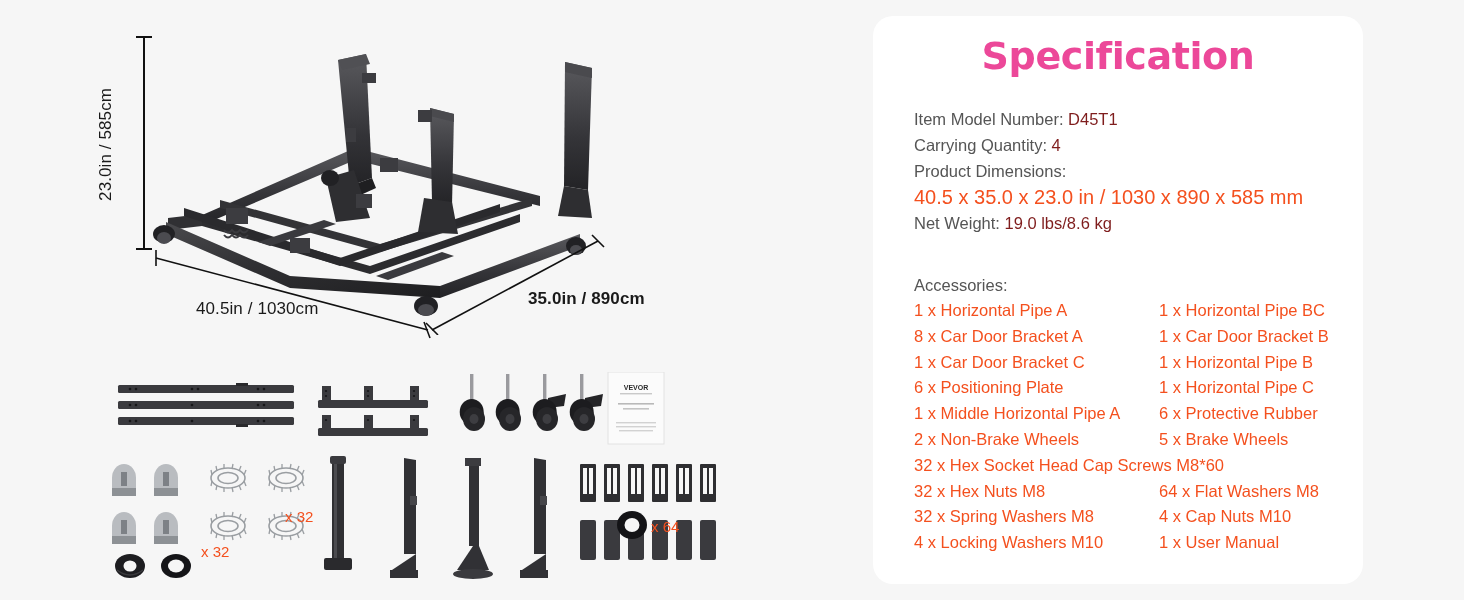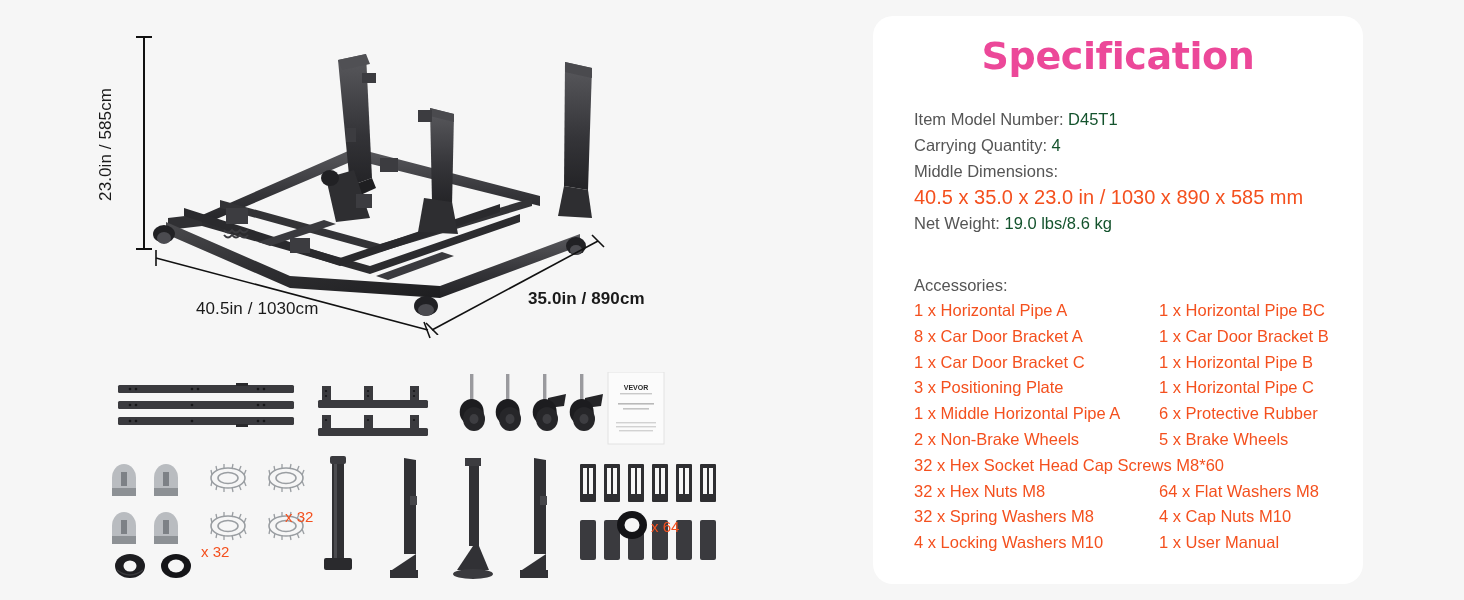--- a/index.html
+++ b/index.html
@@ -76,21 +76,21 @@
     margin: 18px 0 0 0;
     font-family: "DejaVu Sans", sans-serif;
   }
   #spec-list { margin: 28px 0 0 0; padding: 0 0 0 41px; }
   .spec-line {
     font-size: 16.5px;
     color: #555555;
     line-height: 26px;
     white-space: nowrap;
   }
-  .spec-line .val { color: #14532d; }
+  .spec-line .val { color: #7f1d1d; }
   .spec-value-line { font-size: 20px; color: #f4501e; line-height: 26px; white-space: nowrap; }
 
   #accessories-head {
     margin: 36px 0 0 41px;
     font-size: 16.5px;
     color: #555555;
     line-height: 26px;
   }
   #accessories-grid {
     margin: 0 0 0 41px;
@@ -480,38 +480,38 @@
 
     <div id="spec-list">
       <div class="spec-line">
         <span>Item Model Number:</span>
         <span class="val">D45T1</span>
       </div>
       <div class="spec-line">
         <span>Carrying Quantity:</span>
         <span class="val">4</span>
       </div>
-      <div class="spec-line">Middle Dimensions:</div>
+      <div class="spec-line">Product Dimensions:</div>
       <div class="spec-value-line">40.5 x 35.0 x 23.0 in / 1030 x 890 x 585 mm</div>
       <div class="spec-line">
         <span>Net Weight:</span>
         <span class="val">19.0 lbs/8.6 kg</span>
       </div>
     </div>
 
     <div id="accessories-head">Accessories:</div>
 
     <div id="accessories-grid">
       <div class="acc-item">1 x Horizontal Pipe A</div>
       <div class="acc-item">1 x Horizontal Pipe BC</div>
       <div class="acc-item">8 x Car Door Bracket A</div>
       <div class="acc-item">1 x Car Door Bracket B</div>
       <div class="acc-item">1 x Car Door Bracket C</div>
       <div class="acc-item">1 x Horizontal Pipe B</div>
-      <div class="acc-item">3 x Positioning Plate</div>
+      <div class="acc-item">6 x Positioning Plate</div>
       <div class="acc-item"> 1 x Horizontal Pipe C</div>
       <div class="acc-item">1 x Middle Horizontal Pipe A</div>
       <div class="acc-item">6 x Protective Rubber</div>
       <div class="acc-item">2 x Non-Brake Wheels</div>
       <div class="acc-item"> 5 x Brake Wheels</div>
       <div class="acc-item span2">32 x Hex Socket Head Cap Screws M8*60</div>
       <div class="acc-item">32 x Hex Nuts M8</div>
       <div class="acc-item">64 x Flat Washers M8</div>
       <div class="acc-item">32 x Spring Washers M8</div>
       <div class="acc-item"> 4 x Cap Nuts M10</div>

